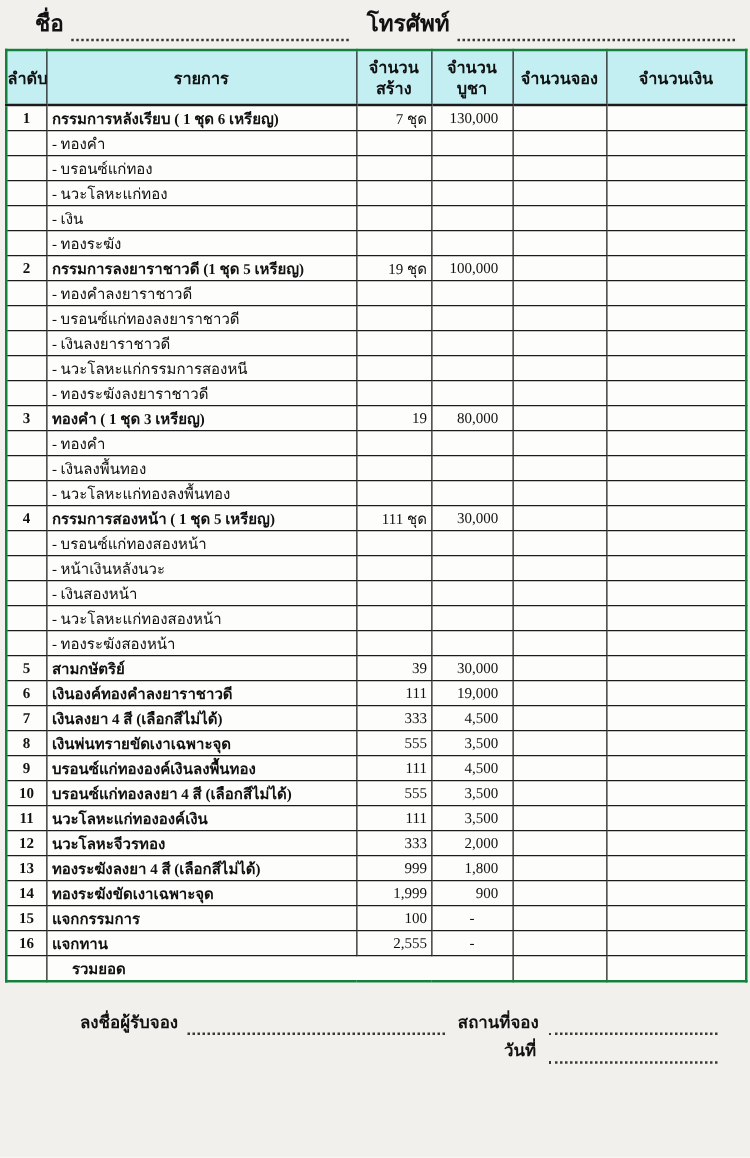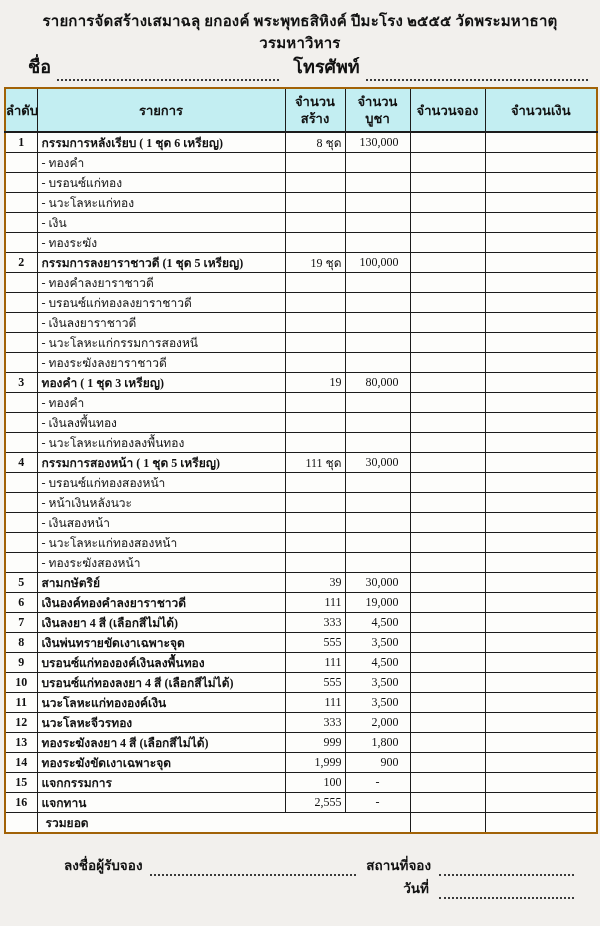--- a/index.html
+++ b/index.html
@@ -35,21 +35,21 @@
     height:12px;
   }
   .grow{flex:1 1 auto;max-width:300px;}
   .grow2{flex:1 1 auto;}
 
   table{
     border-collapse:collapse;
     table-layout:fixed;
     width:592px;
     background:#fdfdfb;
-    border:2px solid #a16207;
+    border:2px solid #15803d;
   }
   col.c1{width:32px;}  col.c2{width:248px;} col.c3{width:60px;}
   col.c4{width:65px;}  col.c5{width:75px;}  col.c6{width:112px;}
 
   th{
     background:#c3eef2;
     border:1px solid #1c1c1c;
     border-bottom:2px solid #1c1c1c;
     font-size:13px;font-weight:bold;
     text-align:center;vertical-align:middle;
@@ -64,21 +64,21 @@
     overflow:hidden;white-space:nowrap;
   }
   tr.main td{font-weight:bold;}
   tr.main td.c-qty, tr.main td.c-price{font-weight:normal;}
   td.c-no{text-align:center;font-weight:bold;}
   td.c-item{text-align:left;padding-left:4px;}
   td.c-qty{text-align:right;padding-right:3px;}
   td.c-price{text-align:right;padding-right:11px;}
   td.dash{text-align:center;padding-right:3px;}
   tr.sub td{font-weight:normal;}
-  td.c-total{font-weight:bold;padding-left:8px;}
+  td.c-total{font-weight:bold;padding-left:20px;}
 
   .footer{margin-top:22px;font-size:13.5px;font-weight:bold;}
   .signline{
     display:flex;align-items:flex-end;
     margin:0 22px 0 60px;height:20px;
   }
   .signline .lbl{white-space:nowrap;padding-right:8px;}
   .signline .lbl2{white-space:nowrap;padding:0 8px 0 10px;}
   .signline .d1{flex:1 1 auto;}
   .signline .d2{width:135px;}
@@ -87,21 +87,20 @@
     margin:3px 22px 0 0;height:20px;
   }
   .dateline .lbl{white-space:nowrap;padding-right:10px;margin-top:28px;}
   .dateline .d2{width:135px;}
 </style>
 </head>
 <body>
 
 <div class="page">
 
-  <div class="title">รายการจัดสร้างเสมาฉลุ ยกองค์ พระพุทธสิหิงค์ ปีมะโรง ๒๕๕๕    วัดพระมหาธาตุวรมหาวิหาร</div>
 
   <div class="nameline">
     <span class="lbl">ชื่อ</span>
     <span class="dots grow"></span>
     <span class="lbl2">โทรศัพท์</span>
     <span class="dots grow2"></span>
   </div>
 
   <table>
     <colgroup>
@@ -125,21 +124,21 @@
           <div>บูชา</div>
         </th>
         <th>จำนวนจอง</th>
         <th>จำนวนเงิน</th>
       </tr>
     </thead>
     <tbody id="tbody">
         <tr class="main">
           <td class="c-no">1</td>
           <td class="c-item">กรรมการหลังเรียบ   ( 1 ชุด 6 เหรียญ)</td>
-          <td class="c-qty">8 ชุด</td>
+          <td class="c-qty">7 ชุด</td>
           <td class="c-price">130,000</td>
           <td class="c-res"></td>
           <td class="c-amt"></td>
         </tr>
         <tr class="sub">
           <td class="c-no"></td>
           <td class="c-item">- ทองคำ</td>
           <td class="c-qty"></td>
           <td class="c-price"></td>
           <td class="c-res"></td>

